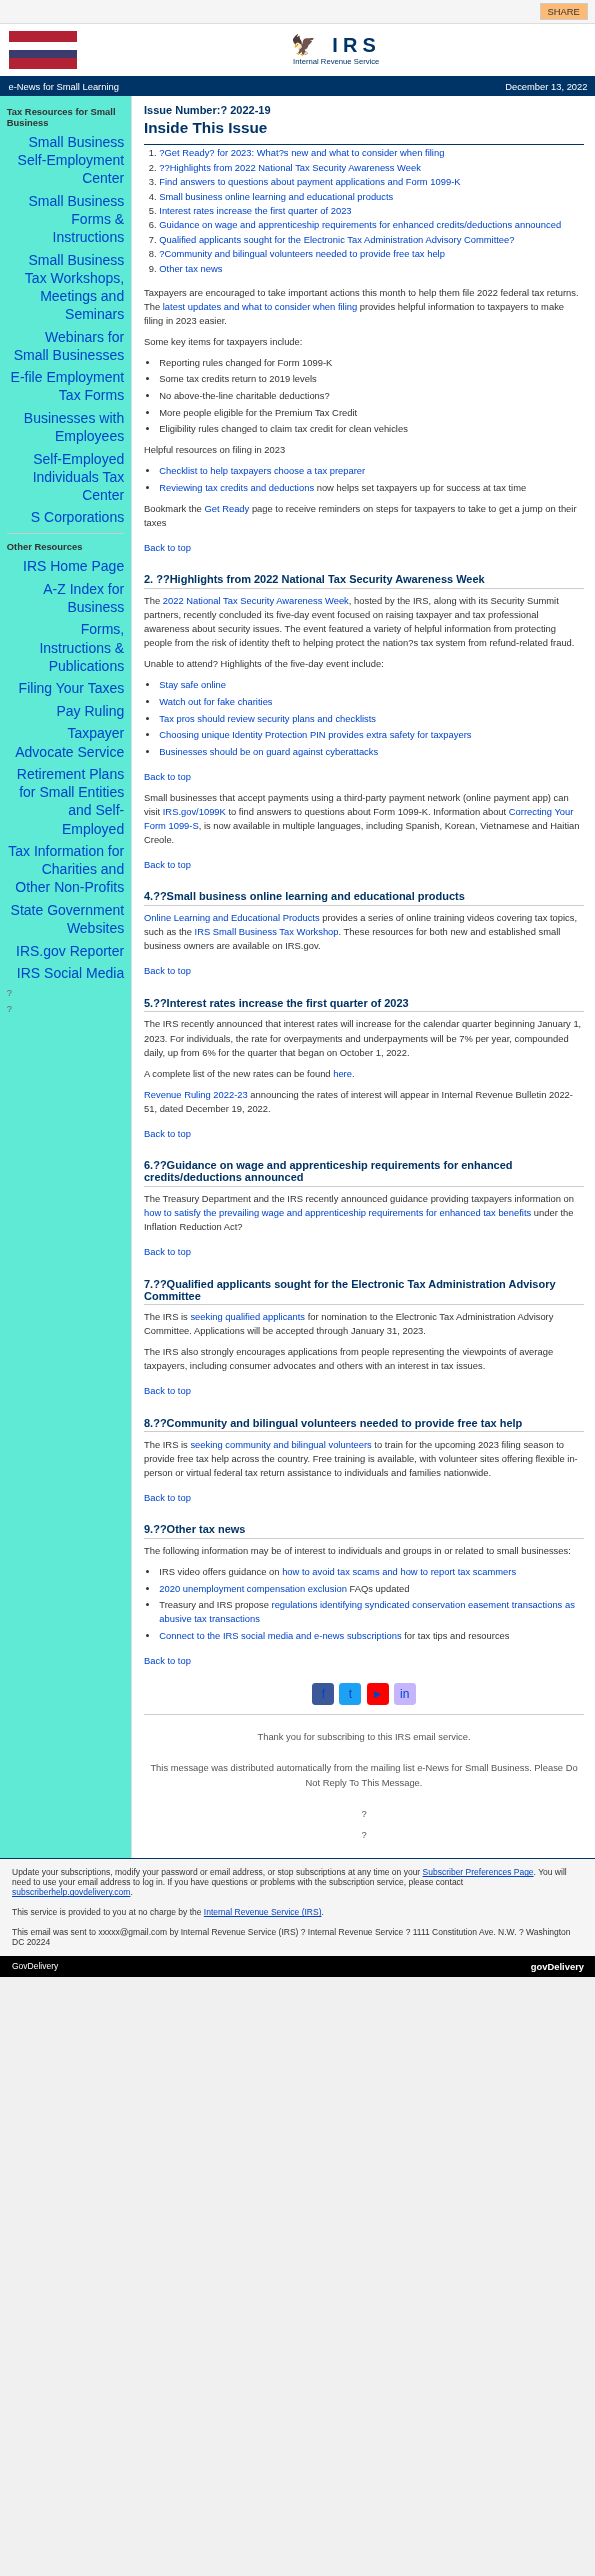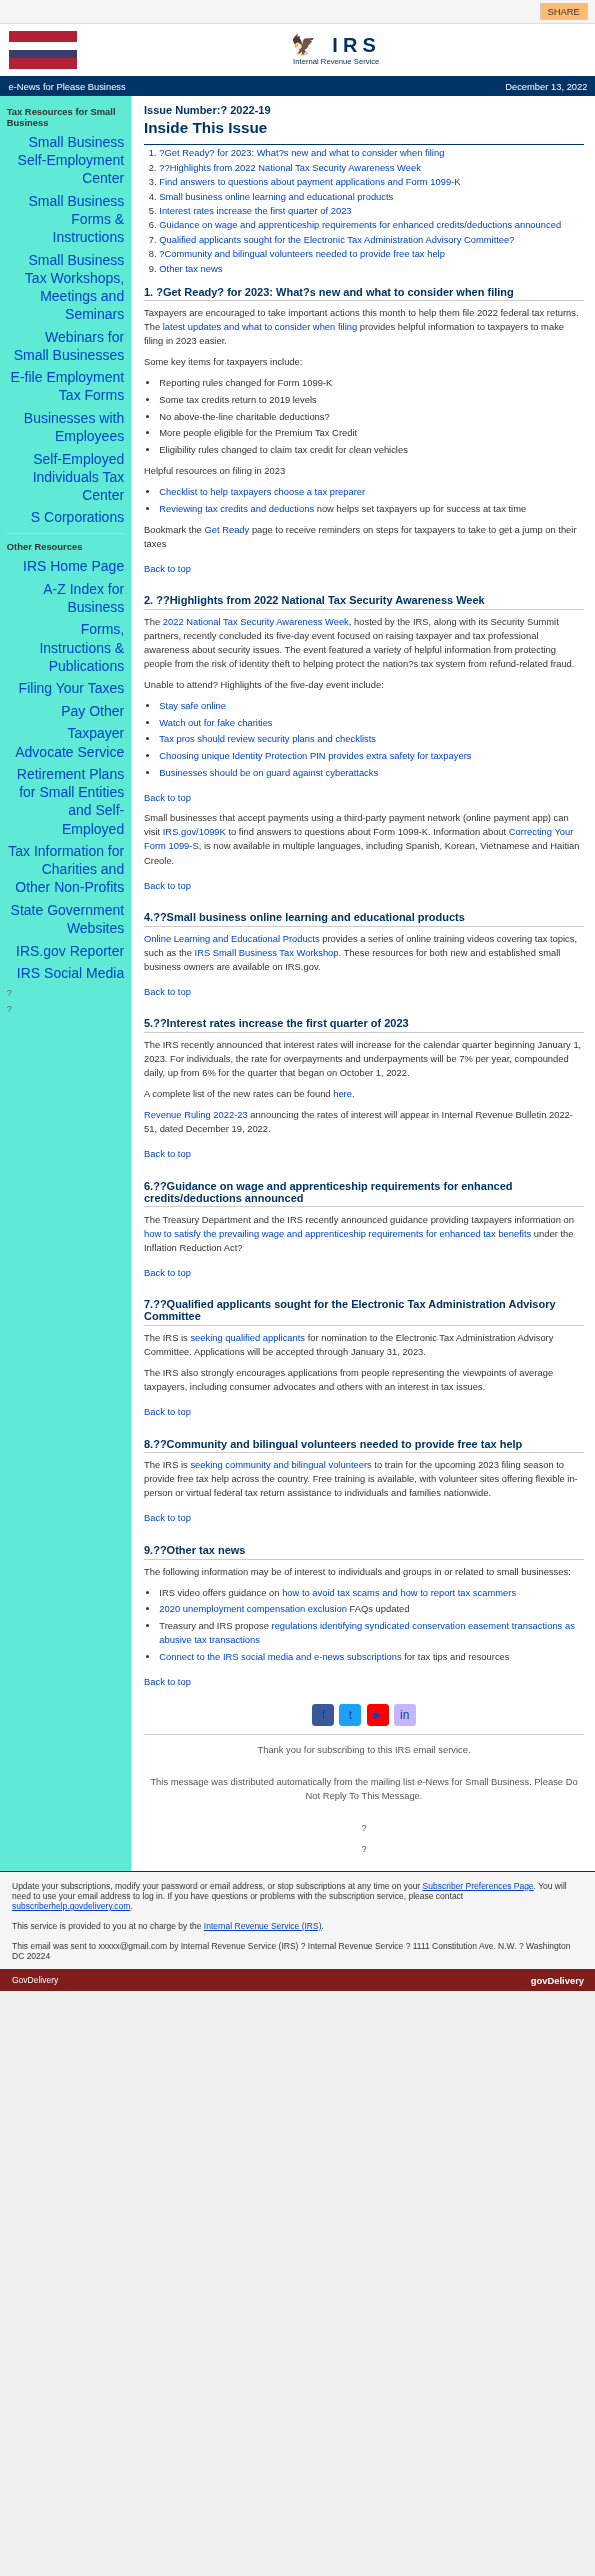--- a/index.html
+++ b/index.html
@@ -184,39 +184,39 @@
       font-size: 12px;
       color: #fff;
       text-decoration: none;
     }
     .fb { background: #3b5998; }
     .tw { background: #1da1f2; }
     .yt { background: #ff0000; }
     .li { background: #c4b5fd; }
     .content-footer {
       border-top: 0.9px solid #ccc;
-      padding-top: 8px;
+      padding-top: 15px;
       margin-top: 8.5px;
       font-size: 9.4px;
       color: #555;
       text-align: center;
     }
     
     .page-footer {
       background: #f5f5f5;
       border-top: 1.7px solid #003366;
       padding: 8.5px 12px;
       font-size: 8.5px;
       color: #333;
     }
     .page-footer a {
       color: #0044cc;
     }
     .govdelivery-footer {
-      background: #7f1d1d;
+      background: #000000;
       color: #fff;
       padding: 5.1px 12px;
       display: flex;
       justify-content: space-between;
       align-items: center;
       font-size: 8.5px;
     }
     .govdelivery-logo {
       font-size: 9.4px;
       font-weight: bold;
@@ -241,21 +241,21 @@
     <div class="flag-area"></div>
     <div class="irs-logo-area">
       <div class="irs-eagle">
         🦅 <span>IRS</span>
       </div>
       <div class="irs-subtitle">Internal Revenue Service</div>
     </div>
   </div>
 
   <div class="newsletter-header">
-    <span>e-News for Please Business</span>
+    <span>e-News for Small Learning</span>
     <span>December 13, 2022</span>
   </div>
 
   <div class="main-layout">
 
     <div class="sidebar">
       <div class="sidebar-section-title">Tax Resources for Small Business</div>
 
       <a href="#" class="sidebar-link">Small Business Self-Employment Center</a>
       <a href="#" class="sidebar-link">Small Business Forms &amp; Instructions</a>
@@ -267,21 +267,21 @@
       <a href="#" class="sidebar-link">S Corporations</a>
 
       <hr class="sidebar-divider">
 
       <div class="sidebar-section-title">Other Resources</div>
 
       <a href="#" class="sidebar-link">IRS Home Page</a>
       <a href="#" class="sidebar-link">A-Z Index for Business</a>
       <a href="#" class="sidebar-link">Forms, Instructions &amp; Publications</a>
       <a href="#" class="sidebar-link">Filing Your Taxes</a>
-      <a href="#" class="sidebar-link">Pay Other</a>
+      <a href="#" class="sidebar-link">Pay Ruling</a>
       <a href="#" class="sidebar-link">Taxpayer Advocate Service</a>
       <a href="#" class="sidebar-link">Retirement Plans for Small Entities and Self-Employed</a>
       <a href="#" class="sidebar-link">Tax Information for Charities and Other Non-Profits</a>
       <a href="#" class="sidebar-link">State Government Websites</a>
       <a href="#" class="sidebar-link">IRS.gov Reporter</a>
       <a href="#" class="sidebar-link">IRS Social Media</a>
 
       <div class="question-mark">?</div>
       <div class="question-mark">?</div>
     </div>
@@ -297,21 +297,20 @@
         <li><a href="#s3">Find answers to questions about payment applications and Form 1099-K</a></li>
         <li><a href="#s4">Small business online learning and educational products</a></li>
         <li><a href="#s5">Interest rates increase the first quarter of 2023</a></li>
         <li><a href="#s6">Guidance on wage and apprenticeship requirements for enhanced credits/deductions announced</a></li>
         <li><a href="#s7">Qualified applicants sought for the Electronic Tax Administration Advisory Committee?</a></li>
         <li><a href="#s8">?Community and bilingual volunteers needed to provide free tax help</a></li>
         <li><a href="#s9">Other tax news</a></li>
       </ol>
 
       <div id="s1">
-        <div class="section-title">1. ?Get Ready? for 2023: What?s new and what to consider when filing</div>
         <p>Taxpayers are encouraged to take important actions this month to help them file 2022 federal tax returns. The <a href="#">latest updates and what to consider when filing</a> provides helpful information to taxpayers to make filing in 2023 easier.</p>
         <p>Some key items for taxpayers include:</p>
         <ul>
           <li>Reporting rules changed for Form 1099-K</li>
           <li>Some tax credits return to 2019 levels</li>
           <li>No above-the-line charitable deductions?</li>
           <li>More people eligible for the Premium Tax Credit</li>
           <li>Eligibility rules changed to claim tax credit for clean vehicles</li>
         </ul>
         <p>Helpful resources on filing in 2023</p>

